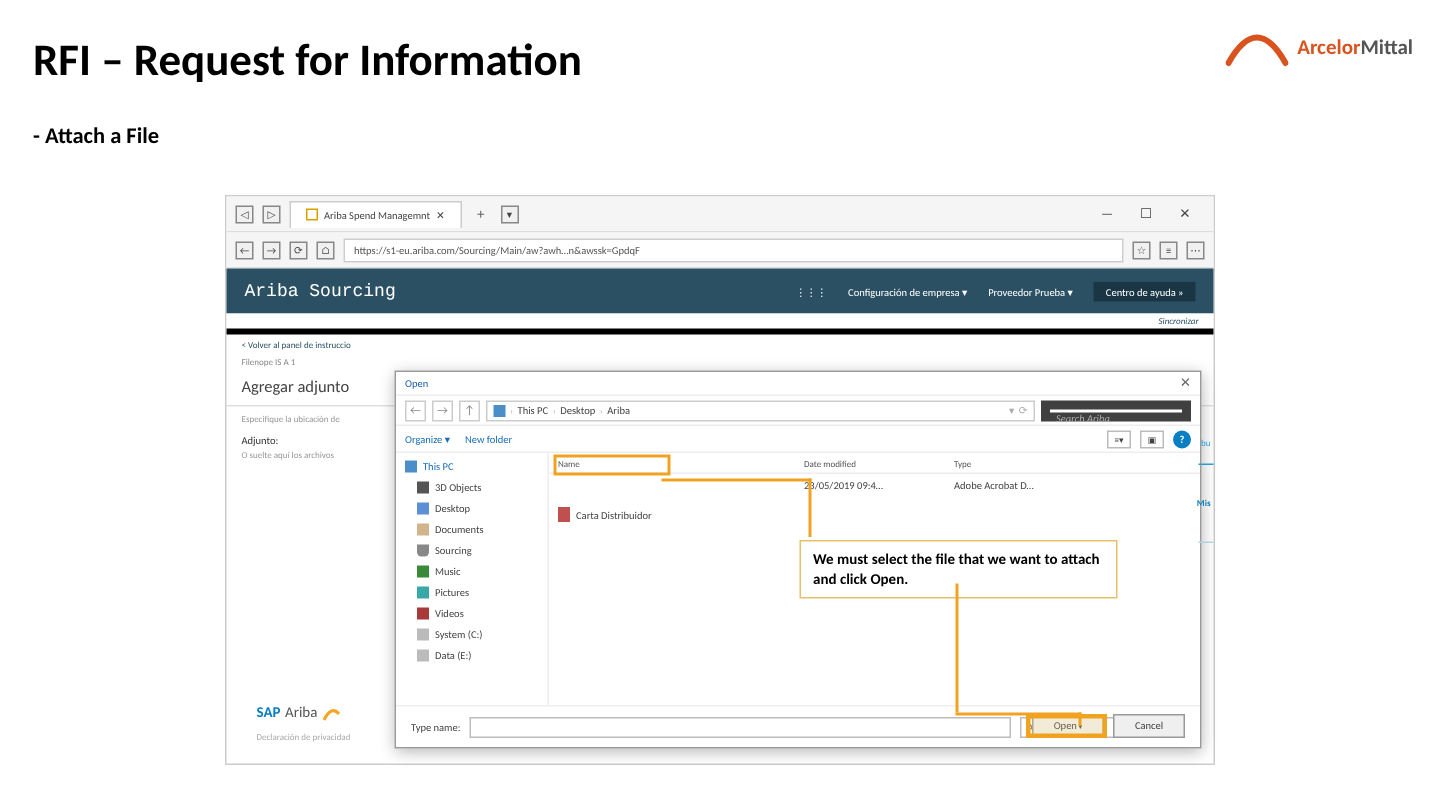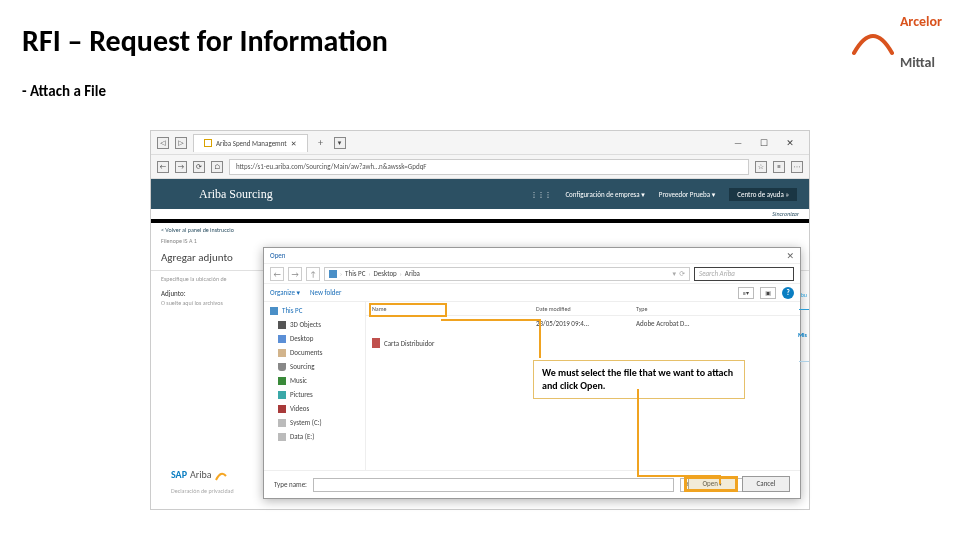--- a/index.html
+++ b/index.html
@@ -1,41 +1,41 @@
 <!DOCTYPE html>
 <html><head>
 <meta charset="utf-8">
 <style>
 * { box-sizing: border-box; margin: 0; padding: 0; }
 body { width: 960px; height: 540px; font-family: Calibri, Arial, sans-serif; background: #fff; position: relative; overflow: hidden; }
 
 .slide-title { position: absolute; top: 22px; left: 22px; font-size: 30px; font-weight: bold; color: #000; }
 .logo { position: absolute; top: 16px; right: 18px; display: flex; align-items: center; gap: 6px; }
 .logo-arc { width: 42px; height: 32px; }
-.logo-text { display: flex; flex-direction: column; line-height: 0.9; gap: 28px; }
+.logo-text { display: flex; flex-direction: row; line-height: 0.9; }
 .logo-t1 { font-size: 14px; font-weight: bold; color: #d9531e; }
 .logo-t2 { font-size: 14px; font-weight: bold; color: #555; }
 
 .subtitle { position: absolute; top: 82px; left: 22px; font-size: 15px; font-weight: bold; color: #000; }
 
 .screenshot { position: absolute; top: 130px; left: 150px; width: 660px; height: 380px; border: 1px solid #ccc; background: #fff; font-size: 8px; color: #444; }
 
 
 .browser-top { height: 24px; background: #f5f5f5; border-bottom: 1px solid #ddd; display: flex; align-items: center; padding: 0 6px; gap: 6px; }
 .nav-ico { width: 12px; height: 12px; border: 1px solid #888; background: #f0f0f0; font-size: 7px; text-align: center; line-height: 10px; }
 .tab-active { height: 18px; padding: 0 10px; background: #fff; border: 1px solid #ccc; border-bottom: none; display: flex; align-items: center; gap: 4px; font-size: 7px; }
 .tab-plus { width: 14px; height: 14px; text-align: center; font-size: 10px; color: #666; }
 .win-ctrls { margin-left: auto; display: flex; gap: 12px; padding-right: 6px; }
 .win-btn { width: 14px; height: 12px; font-size: 9px; text-align: center; }
 
 .addr-bar { height: 24px; background: #f5f5f5; border-bottom: 1px solid #ddd; display: flex; align-items: center; padding: 0 6px; gap: 6px; }
 .url-box { flex: 1; height: 16px; background: #fff; border: 1px solid #ccc; padding: 0 18px 0 6px; font-size: 7px; line-height: 14px; color: #555; overflow: hidden; white-space: nowrap; }
 
 .app-header { height: 30px; background: #2c5063; color: #fff; display: flex; align-items: center; padding: 0 12px; font-size: 12px; }
-.app-brand { font-family: Liberation Serif, serif; margin-left: 36px; }
+.app-brand { font-family: Liberation Mono, monospace; }
 .app-menu { margin-left: auto; display: flex; align-items: center; gap: 14px; font-size: 7px; }
 .help-btn { background: #1a3644; padding: 2px 8px; font-size: 7px; }
 
 .subheader { height: 14px; background: #fff; border-bottom: 4px solid #000000; display: flex; justify-content: flex-end; padding: 0 10px; font-size: 6px; color: #2c5063; align-items: center; font-style: italic; }
 .back-row { height: 14px; padding: 0 10px; font-size: 6px; color: #2c5063; display: flex; align-items: center; }
 .crumb-row { height: 10px; padding: 0 10px; font-size: 6px; color: #888; }
 
 .page-title { padding: 4px 10px 6px; font-size: 11px; color: #444; border-bottom: 1px solid #e0e0e0; }
 .form-desc { padding: 4px 10px; font-size: 6px; color: #999; }
 .form-row { padding: 2px 10px; font-size: 7px; }
@@ -48,21 +48,21 @@
 .sap-sub { position: absolute; bottom: 14px; left: 20px; font-size: 6px; color: #aaa; }
 
 
 .file-dialog { position: absolute; top: 116px; left: 112px; width: 538px; height: 252px; background: #fff; border: 1px solid #999; box-shadow: 0 2px 10px rgba(0,0,0,.3); font-size: 7px; }
 .fd-title { height: 16px; background: #fff; border-bottom: 1px solid #eee; padding: 0 6px; color: #1a5fa8; line-height: 16px; display: flex; justify-content: space-between; }
 .fd-title-x { color: #666; font-size: 9px; }
 .fd-crumb { height: 20px; display: flex; align-items: center; padding: 0 6px; gap: 4px; border-bottom: 1px solid #eee; }
 .nav-arrow { width: 14px; height: 14px; border: 1px solid #ccc; text-align: center; line-height: 12px; font-size: 8px; color: #888; }
 .crumb-box { flex: 1; height: 14px; border: 1px solid #ccc; padding: 0 4px; line-height: 12px; display: flex; align-items: center; gap: 3px; }
 .crumb-sep { color: #aaa; font-size: 6px; }
-.search-box { width: 100px; height: 14px; border: 1px solid #404040; padding: 0 4px; line-height: 12px; color: #aaa; font-style: italic; }
+.search-box { width: 100px; height: 14px; border: 6px solid #404040; padding: 0 4px; line-height: 12px; color: #aaa; font-style: italic; }
 .fd-toolbar { height: 18px; padding: 0 6px; display: flex; align-items: center; gap: 10px; border-bottom: 1px solid #eee; }
 .fd-tb-btn { color: #1a6eb8; font-size: 7px; }
 .fd-tb-right { margin-left: auto; display: flex; gap: 6px; align-items: center; }
 .view-ico { width: 16px; height: 12px; border: 1px solid #bbb; font-size: 6px; text-align: center; line-height: 10px; }
 .help-ico { width: 12px; height: 12px; border-radius: 50%; background: #0a7ec2; color: #fff; text-align: center; line-height: 12px; font-size: 7px; font-weight: bold; }
 
 .fd-body { display: flex; height: 168px; }
 .fd-tree { width: 102px; border-right: 1px solid #eee; padding: 2px 0; }
 .tree-item { padding: 1px 4px 1px 14px; display: flex; align-items: center; gap: 4px; font-size: 7px; line-height: 12px; position: relative; }
 .tree-item.top { padding-left: 6px; color: #1a6eb8; }

